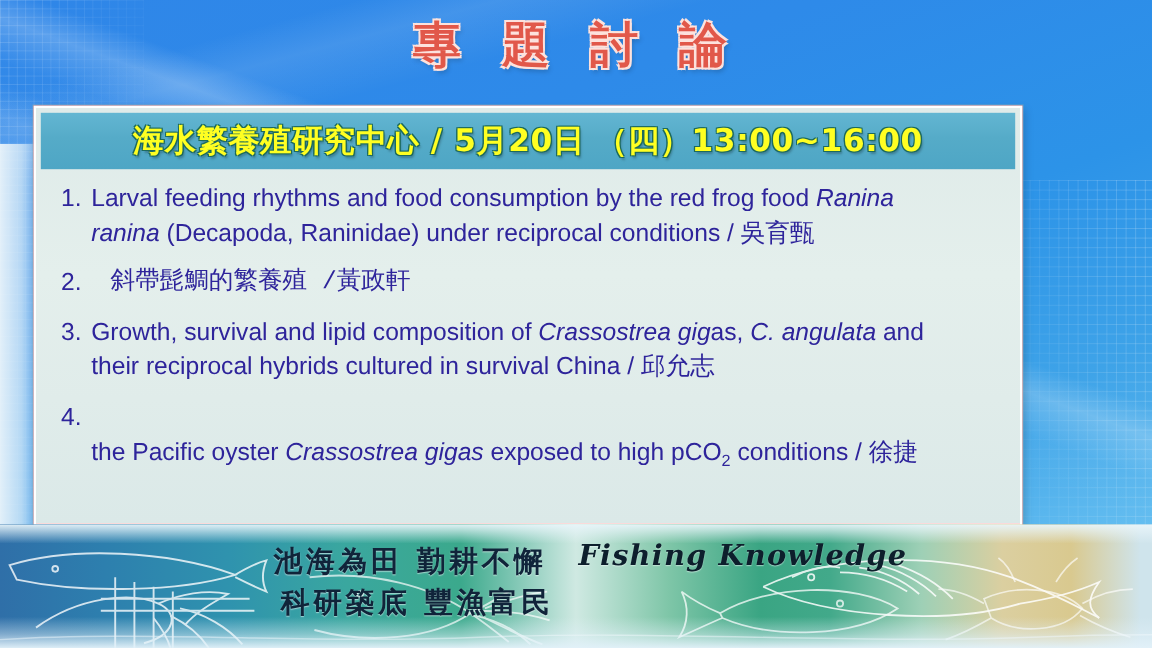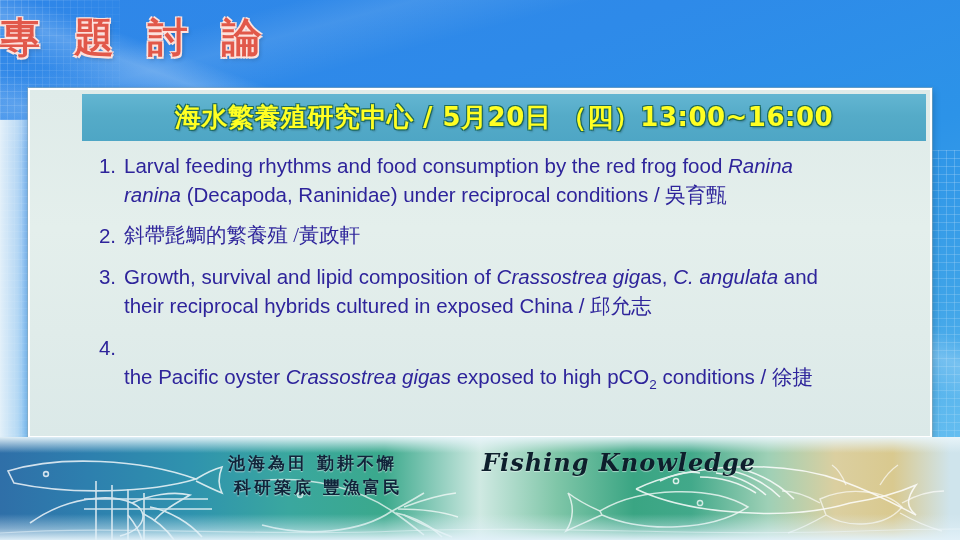--- a/index.html
+++ b/index.html
@@ -60,48 +60,48 @@
     left: 0; top: 120px;
     width: 40px; height: 330px;
     background: linear-gradient(90deg, rgba(236,245,250,0.95) 0%, rgba(225,240,248,0.75) 45%, rgba(190,225,245,0.0) 100%);
   }
 
   
   .title {
     position: absolute;
     left: 0; right: 0;
     top: 10px;
+    text-align: center;
     font-size: 40px;
     font-weight: bold;
     letter-spacing: 10px;
     color: #e1584a;
     font-family: "DejaVu Sans", "Liberation Sans", sans-serif;
     text-shadow:
       -1.5px -1.5px 0 #fde2dd,
        1.5px -1.5px 0 #fde2dd,
       -1.5px  1.5px 0 #fde2dd,
        1.5px  1.5px 0 #fde2dd,
        0 0 2px #ffd9d2,
        2px 3px 4px rgba(0,0,0,0.22);
     white-space: nowrap;
   }
 
   
   .panel {
     position: absolute;
     left: 28px;
     top: 88px;
-    width: 904px;
+    width: 824px;
     height: 350px;
     background: #ef4444;
     border: 2px solid #ffffff;
     box-shadow: 0 0 0 1px rgba(140,170,180,0.55), 2px 3px 7px rgba(0,0,0,0.18);
     box-sizing: border-box;
     overflow: hidden;
-    padding-left: 48px;
   }
   .panel-tex {
     position: absolute; inset: 0;
     background:
       linear-gradient(180deg, #dfebe9 0%, #e4efec 40%, #e0ecea 70%, #dbe9e8 100%);
   }
 
   
   .subtitle-bar {
     position: relative;
@@ -146,21 +146,22 @@
     text-align: right;
     padding-right: 8px;
     color: #2e249b;
     font-weight: normal;
   }
   .item-body {
     flex: 1 1 auto;
   }
   .item-body .it { font-style: italic; text-align: right; }
   .item-cjk {
-    font-family: Liberation Serif, serif;
+    font-family: Liberation Mono, monospace;
+    margin-left: 16px;
   }
   sub { font-size: 0.66em; }
 
   
   .footer {
     position: absolute;
     left: 0; right: 0;
     bottom: 0;
     height: 103px;
     overflow: hidden;
@@ -193,21 +194,21 @@
     background: linear-gradient(0deg, rgba(226,241,249,0.97) 0%, rgba(226,241,249,0.45) 45%, rgba(226,241,249,0.0) 100%);
   }
   .footer-art { position: absolute; inset: 0; opacity: 0.92; }
   .footer-slogan-cn {
     position: absolute;
     left: 228px;
     top: 14px;
     color: #10243a;
     font-family: "DejaVu Serif", "Liberation Serif", serif;
     font-weight: bold;
-    font-size: 17px;
+    font-size: 24px;
     line-height: 1.42;
     letter-spacing: 3px;
     text-shadow: 0 1px 1px rgba(255,255,255,0.55);
   }
   .footer-slogan-en {
     position: absolute;
     left: 482px;
     top: 10px;
     color: #0d1f2c;
     font-family: "DejaVu Serif", "Liberation Serif", serif;
@@ -253,21 +254,21 @@
 
       <div class="item">
         <div class="item-num">2.</div>
         <div class="item-body item-cjk">斜帶髭鯛的繁養殖 /黃政軒</div>
       </div>
 
       <div class="item">
         <div class="item-num">3.</div>
         <div class="item-body">
           <span>Growth, survival and lipid composition of </span><span class="it">Crassostrea gig</span><span>as, </span><span class="it">C. angulata</span><span> and</span><br>
-          <span>their reciprocal hybrids cultured in exposed China / 邱允志</span>
+          <span>their reciprocal hybrids cultured in survival China / 邱允志</span>
         </div>
       </div>
 
       <div class="item">
         <div class="item-num">4.</div>
         <div class="item-body">
           <br>
           <span>the Pacific oyster </span><span class="it">Crassostrea gigas</span><span> exposed to high pCO</span><sub>2</sub><span> conditions / 徐捷</span>
         </div>
       </div>

